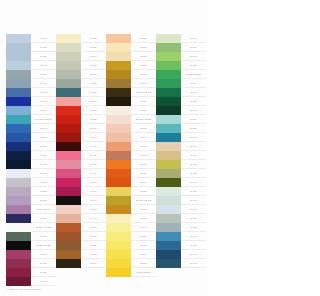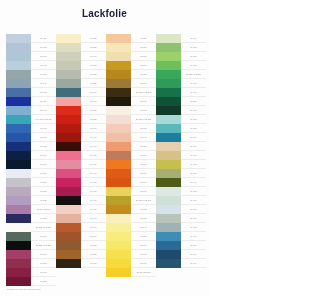--- a/index.html
+++ b/index.html
@@ -72,21 +72,20 @@
     font-size:2.2px;
     color:#9a9a9a;
     letter-spacing:.1px;
   }
 </style>
 </head>
 <body>
 
 <div id="page" style="background: rgb(253, 253, 253);">
 
-  <div class="title" style="color: rgb(27, 31, 59);">Lackfolie</div>
 
   <div class="columns" id="columns">
       <div class="col">
         <div class="col-inner">
           <div class="swatches">
             <div class="sw" title="5F-110" style="background: rgb(194, 207, 224); height: 9px;"></div>
             <div class="sw" title="5F-080" style="background: rgb(180, 196, 216); height: 9px;"></div>
             <div class="sw" title="5F-060" style="background: rgb(174, 198, 216); height: 9px;"></div>
             <div class="sw" title="5F-045" style="background: rgb(185, 207, 220); height: 9px;"></div>
             <div class="sw" title="5F-160" style="background: rgb(148, 166, 169); height: 9px;"></div>

